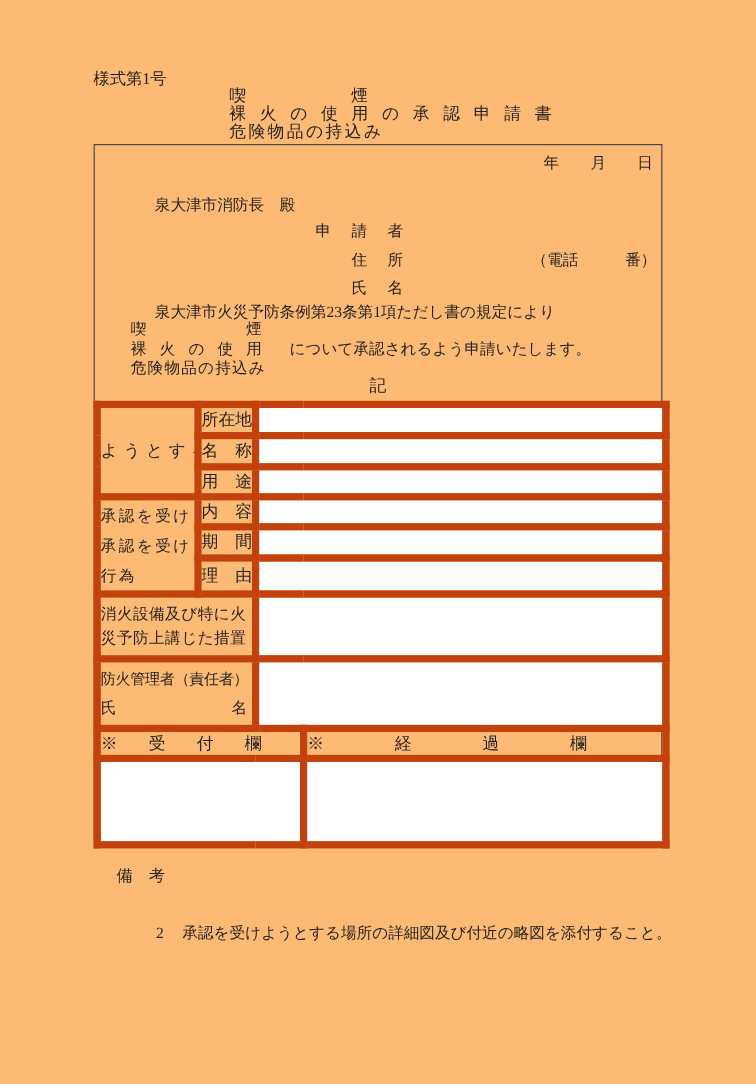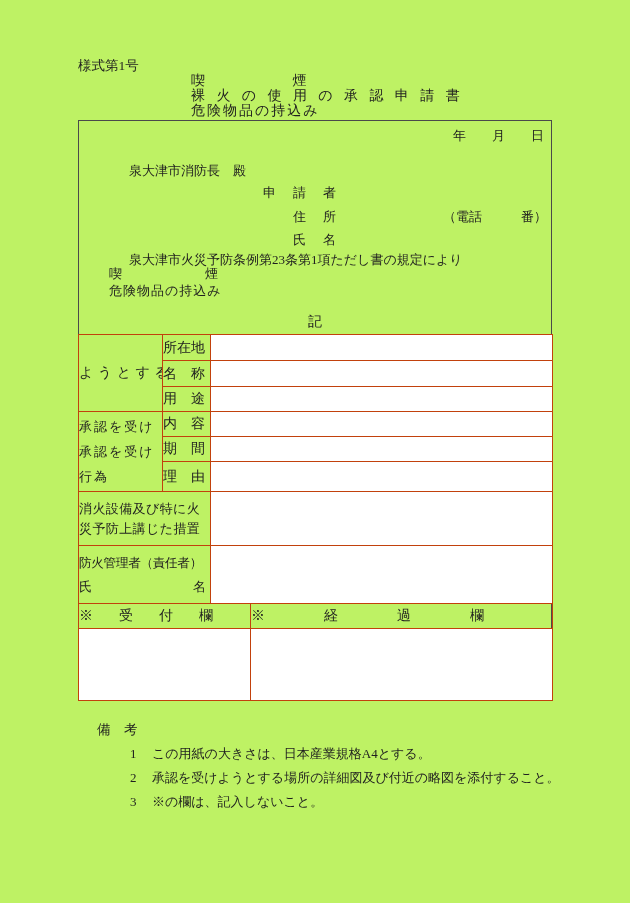--- a/index.html
+++ b/index.html
@@ -1,20 +1,20 @@
 <!DOCTYPE html>
 <html><head>
 <meta charset="utf-8">
 <style>
   * { margin:0; padding:0; box-sizing:border-box; }
   html,body { background:#e8e8e8; }
   .page {
     position:relative;
     width:630px; height:903px;
-    background:#bef264;
+    background:#fdba74;
     font-family:"Liberation Serif", serif;
     color:#1f1f1f;
     overflow:hidden;
   }
   .abs { position:absolute; }
 
   .form-number { left:78px; top:57px; font-size:13.5px; }
 
   .title-block { left:191px; top:73px; font-size:14px; line-height:15px; }
   .title-block .sp  { letter-spacing:11.4px; }
@@ -43,21 +43,21 @@
 
   .ki { top:192px; left:0; width:100%; text-align:center; font-size:14px; }
 
   table.form {
     position:absolute; top:213px; left:-1px;
     width:474px;
     border-collapse:collapse; table-layout:fixed;
     font-size:14px;
   }
   table.form td {
-    border:1px solid #c2410c;
+    border:6px solid #c2410c;
     padding:0; vertical-align:middle; overflow:hidden;
   }
   .r1,.r2 { height:26px; } .r3,.r4,.r5 { height:25px; }
   .r6 { height:30px; } .r7 { height:54px; } .r8 { height:58px; }
   .r9 { height:25px; } .r10 { height:72px; }
 
   td.c-place { padding-left:9px;  letter-spacing:4.5px; white-space:nowrap; }
   td.c-sub3  { padding-left:3px;  white-space:nowrap; }
   td.c-sub2  { padding-left:3px;  letter-spacing:14px; white-space:nowrap; }
   td.c-act   { vertical-align:top; padding:3px 0 0 6px; font-size:13px;
@@ -101,20 +101,21 @@
     <div class="abs addr">住　所</div>
 
     <div class="abs phone">（電話　　　番）</div>
 
     <div class="abs name">氏　名</div>
 
     <div class="abs legal">泉大津市火災予防条例第23条第1項ただし書の規定により</div>
 
     <div class="abs select-block">
       <span class="row sp">喫　　　煙</span>
+      <span class="row"><span class="sp">裸火の使用</span><span class="suffix">について承認されるよう申請いたします。</span></span>
       <span class="row l3">危険物品の持込み</span>
     </div>
 
     <div class="abs ki">記</div>
 
     <table class="form">
       <colgroup>
         <col style="width:84px">
           <col style="width:48px">
           <col style="width:40px">
@@ -175,23 +176,17 @@
       <tr class="r10">
         <td class="val" colspan="3"></td>
         <td class="val"></td>
       </tr>
     </tbody>
       </table>
   </div>
 
   <div class="abs remarks-label">備　考</div>
 
-  <div class="abs remark rm0">
-    <span class="num">1</span><span>この用紙の大きさは、日本産業規格A4とする。</span>
-  </div>
   <div class="abs remark rm1">
     <span class="num">2</span><span>承認を受けようとする場所の詳細図及び付近の略図を添付すること。</span>
-  </div>
-  <div class="abs remark rm2">
-    <span class="num">3</span><span>※の欄は、記入しないこと。</span>
   </div>
 
 </div>
 
 </body></html>

